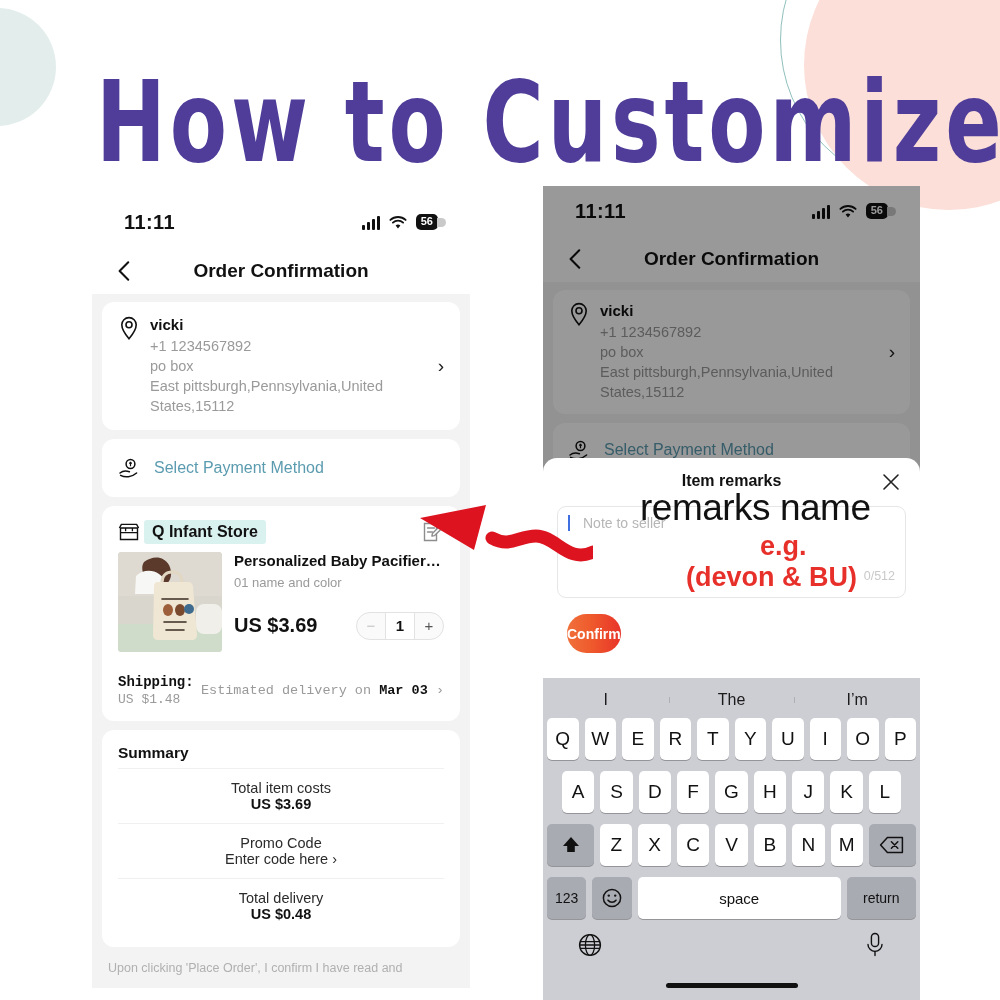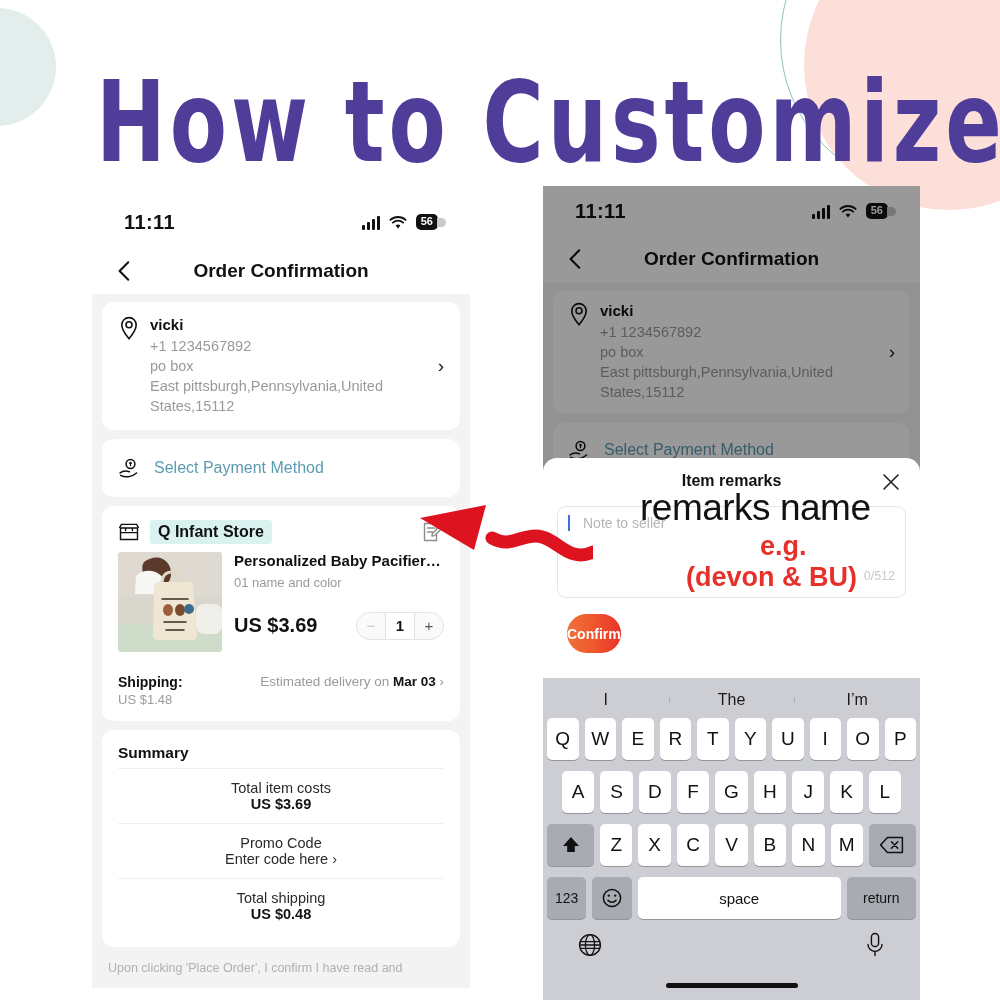--- a/index.html
+++ b/index.html
@@ -69,21 +69,21 @@
 
   .addr-row { display:flex; align-items:flex-start; gap:10px; }
   .addr-text { flex:1; }
   .addr-name { font-size:15px; font-weight:700; color:#111; margin-bottom:3px; }
   .addr-line { font-size:14.5px; color:#9a9a9a; line-height:1.38; }
   .chev { color:#222; font-size:19px; align-self:center; }
 
   .pay-row { display:flex; align-items:center; gap:12px; padding:4px 0; }
   .pay-label { font-size:16px; color:#5b9bb0; }
 
-  .store-row { display:flex; align-items:center; gap:10px; margin-bottom:8px; }
+  .store-row { display:flex; align-items:center; gap:4px; margin-bottom:8px; }
   .store-name {
     font-size:16px; font-weight:700; color:#111;
     background:#d9f2ef; padding:3px 8px; border-radius:3px;
   }
   .store-edit { margin-left:auto; }
 
   .prod-row { display:flex; gap:12px; }
   .prod-thumb {
     width:104px; height:100px; border-radius:4px; overflow:hidden; flex:none;
     background:#cfd6cf; position:relative;
@@ -100,22 +100,22 @@
     display:flex; align-items:stretch; border:1px solid #e2e2e2;
     border-radius:16px; overflow:hidden; height:28px; background:#fafafa;
   }
   .stepper div { display:flex; align-items:center; justify-content:center; font-size:15px; }
   .step-minus { width:28px; color:#c4c4c4; }
   .step-val { width:30px; background:#fff; color:#111; font-weight:700; font-size:14px;
     border-left:1px solid #e2e2e2; border-right:1px solid #e2e2e2; }
   .step-plus { width:28px; color:#555; }
 
   .ship-row {
-    display:flex; align-items:flex-start; justify-content:space-between;
-    margin-top:12px; padding-top:10px;
+    display:flex; align-items:center; justify-content:space-between;
+    margin-top:12px; padding-top:10px;font-family:Liberation Mono, monospace;
   }
   .ship-label { font-size:14px; font-weight:700; color:#111; }
   .ship-amt { font-size:13px; color:#9a9a9a; margin-top:2px; }
   .ship-eta { font-size:13.5px; color:#9a9a9a; }
   .ship-eta b { color:#111; }
 
   .sum-title { font-size:15.5px; font-weight:700; color:#111; margin-bottom:6px; }
   .sum-row {
     display:flex; justify-content:space-between; align-items:center;
     padding:11px 0; border-top:1px solid #f0f0f0; font-size:14.5px; color:#2b2b2b;flex-direction:column;
@@ -366,21 +366,21 @@
         <div class="sum-title">Summary</div>
         <div class="sum-row">
           <span>Total item costs</span>
           <span class="sum-val">US $3.69</span>
         </div>
         <div class="sum-row">
           <span>Promo Code</span>
           <span class="sum-link">Enter code here ›</span>
         </div>
         <div class="sum-row">
-          <span>Total shipping</span>
+          <span>Total delivery</span>
           <span class="sum-val">US $0.48</span>
         </div>
       </div>
 
       <div class="disclaimer">Upon clicking 'Place Order', I confirm I have read and</div>
     </div>
 
     <div class="total-bar">
       <span class="total-label">Total</span>
       <span class="total-val">US $4.07</span>

